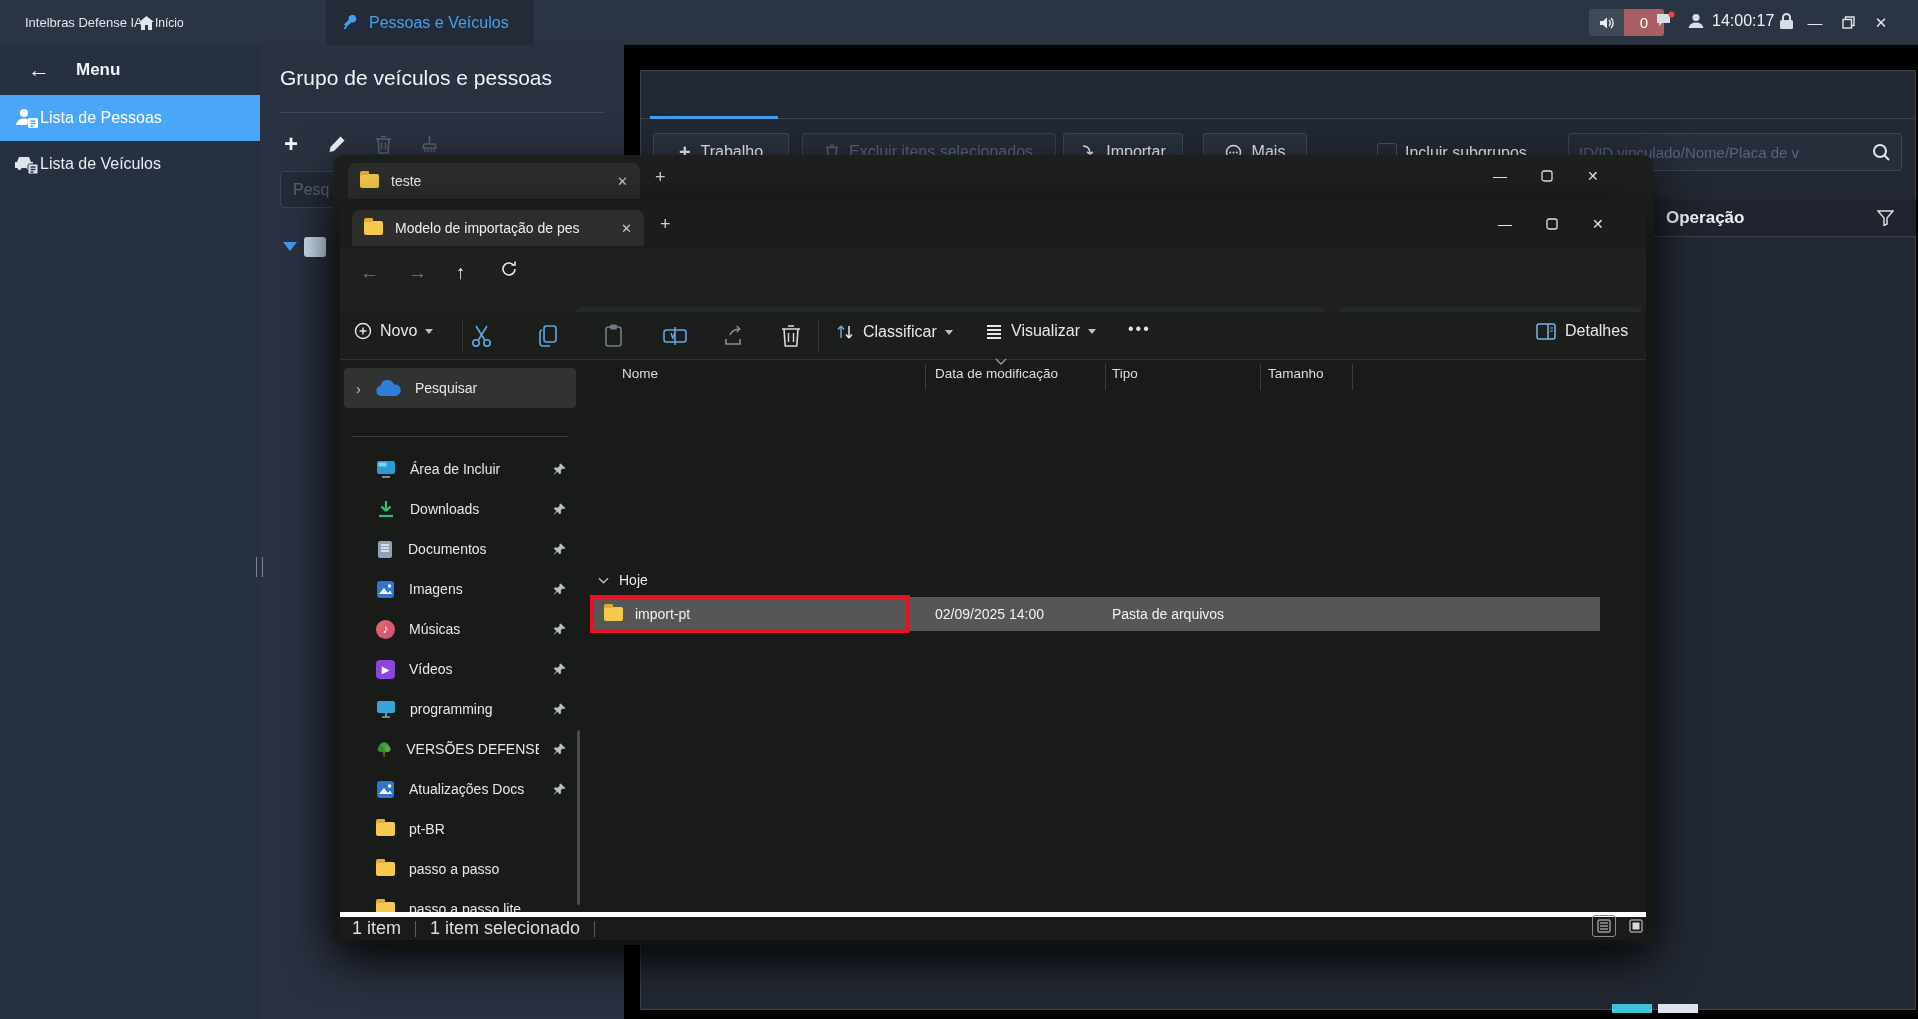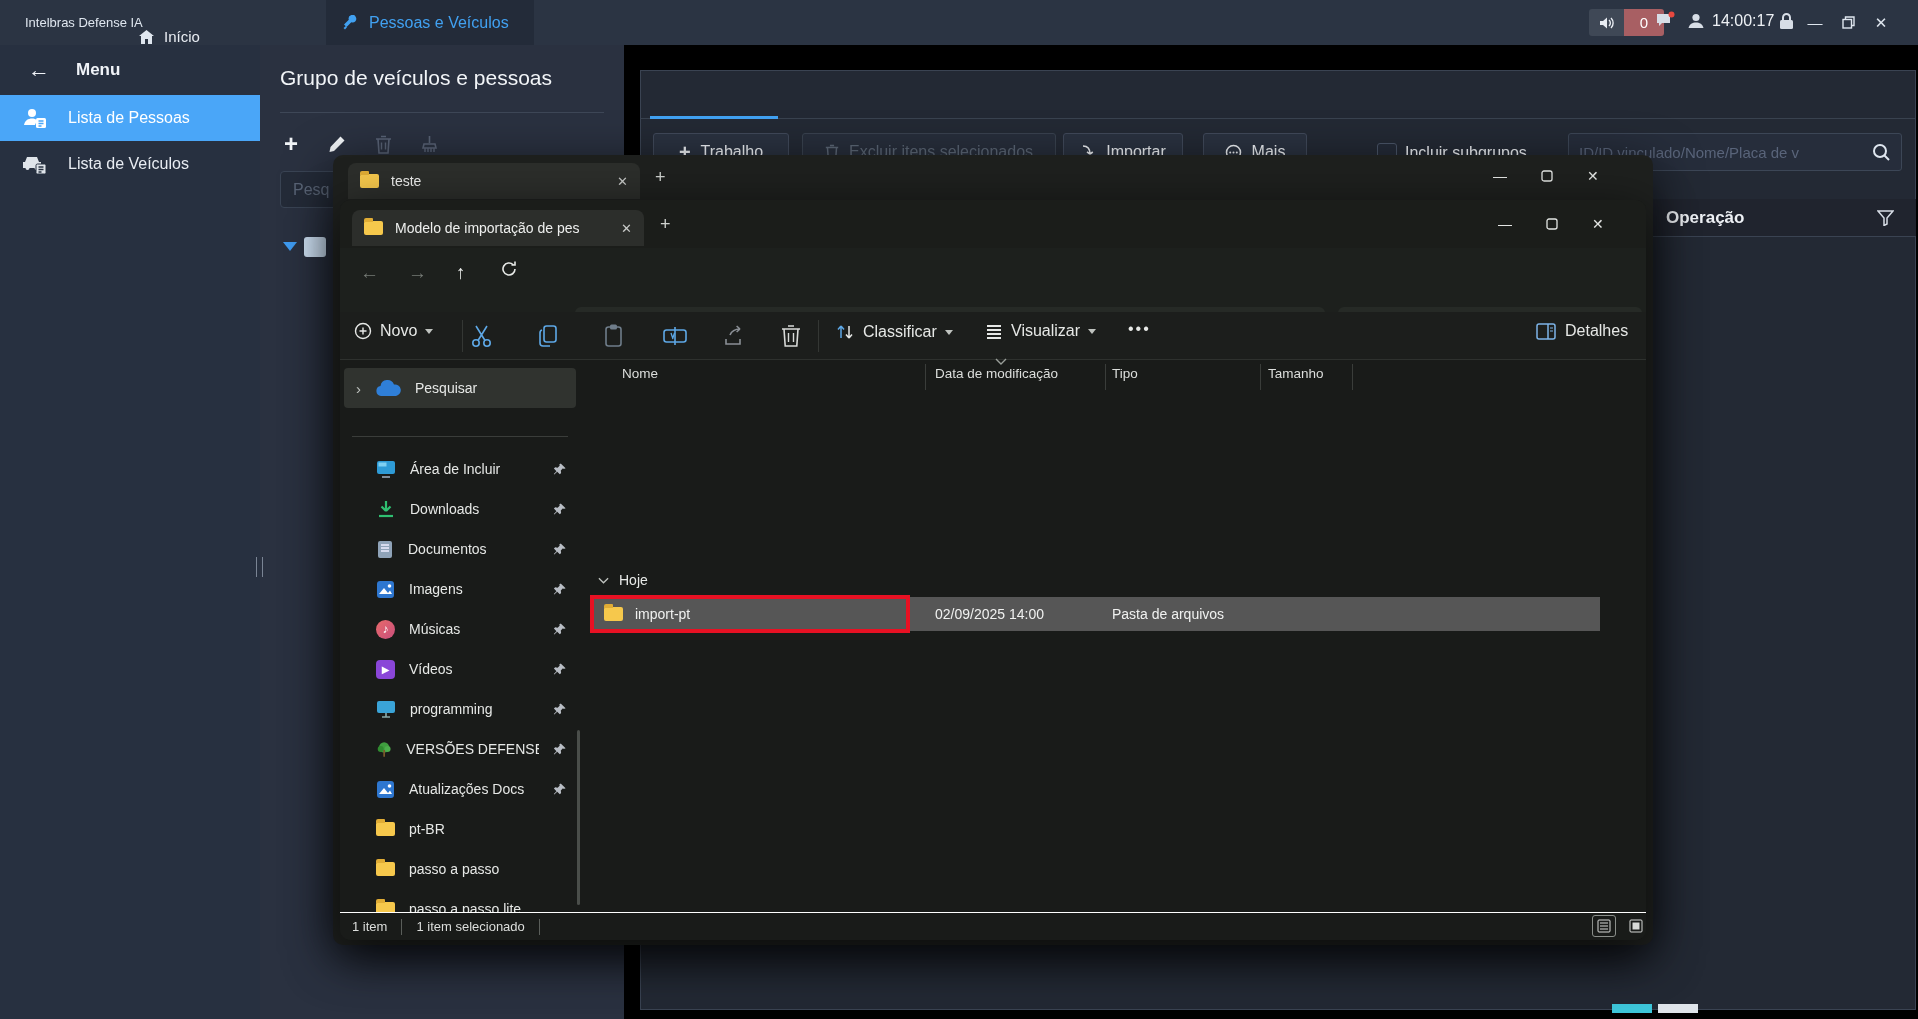--- a/index.html
+++ b/index.html
@@ -3,30 +3,30 @@
 <meta charset="utf-8">
 <style>
   html,body{margin:0;padding:0;background:#20252f;font-family:"Liberation Sans",sans-serif;}
   #root{position:relative;width:1918px;height:1019px;overflow:hidden;background:#000000;color:#e8ecf2;}
   .abs{position:absolute;}
   .row{display:flex;align-items:center;}
   svg{display:block;}
   
   .topbar{left:0;top:0;width:1918px;height:45px;background:#2b3443;z-index:2;}
   .brand{left:25px;top:0;height:45px;display:flex;align-items:center;font-size:13px;color:#dfe6ef;}
-  .home{left:138px;top:0;height:45px;display:flex;align-items:flex-end;gap:9px;font-size:15px;color:#e8ecf2;cursor:default;}
+  .home{left:138px;top:0;height:45px;display:flex;align-items:center;font-size:12px;color:#e8ecf2;cursor:default;}
   .apptab{left:326px;top:0;width:192px;height:45px;background:#232b39;display:flex;align-items:center;gap:11px;padding-left:16px;color:#41a1f1;font-size:16px;}
   .volgrp{left:1589px;top:9px;height:27px;display:flex;border-radius:3px;overflow:hidden;}
   .volspk{width:35px;height:27px;background:#3f4856;display:flex;align-items:center;justify-content:center;}
   .volnum{width:40px;height:27px;background:#a85f63;color:#fff;display:flex;align-items:center;justify-content:center;font-size:15px;}
   .winbtn{width:30px;height:45px;display:flex;align-items:center;justify-content:center;color:#dfe6ef;font-size:15px;}
   
   .appside{left:0;top:45px;width:260px;height:974px;background:#273040;z-index:2;}
   .menuRow{left:0;top:45px;width:260px;height:50px;display:flex;align-items:center;gap:26px;padding-left:28px;box-sizing:border-box;font-size:17px;font-weight:bold;color:#f0f3f8;z-index:3;}
-  .sideitem{width:260px;height:46px;display:flex;align-items:center;gap:20px;padding-left:22px;box-sizing:border-box;font-size:16px;color:#e8ecf2;}
+  .sideitem{width:260px;height:46px;display:flex;align-items:center;padding-left:14px;box-sizing:border-box;font-size:16px;color:#e8ecf2;}
   .sideitem.active{background:#4aa6f8;color:#fff;}
   .collapse-handle{left:256px;top:557px;width:5px;height:20px;border-left:1.5px solid #7a8494;border-right:1.5px solid #7a8494;z-index:3;}
   
   .grouppanel{left:260px;top:45px;width:364px;height:974px;background:#2a3140;z-index:1;}
   .gp-title{left:280px;top:66px;font-size:21px;color:#f2f5f8;z-index:1;}
   .gp-div{left:280px;top:112px;width:324px;height:1px;background:#3e4757;z-index:1;}
   .gp-tools{left:280px;top:131px;display:flex;gap:24px;align-items:center;z-index:1;}
   .gp-tool{width:22px;height:26px;display:flex;align-items:center;justify-content:center;font-size:24px;font-weight:bold;color:#f2f5f8;}
   .gp-tool.dis{color:#596376;}
   .gp-search{left:280px;top:171px;width:330px;height:37px;background:#242b38;border:1px solid #3a4454;border-radius:4px;box-sizing:border-box;z-index:1;}
@@ -74,21 +74,21 @@
   .esiderow{position:absolute;left:4px;width:232px;height:40px;display:flex;align-items:center;gap:14px;padding-left:32px;box-sizing:border-box;font-size:14px;color:#e6e8e6;border-radius:4px;}
   .esiderow .pin{margin-left:auto;margin-right:10px;}
   .od{background:#30332f;}
   .eside-div{position:absolute;left:12px;top:236px;width:216px;height:1px;background:#3a3d3a;}
   .sbar{position:absolute;left:237px;top:370px;width:3px;height:175px;background:#4a4e4a;border-radius:2px;}
   .hdr{position:absolute;top:166px;font-size:13.5px;color:#dcdedc;}
   .hdrline{position:absolute;top:170px;width:1px;height:26px;background:#3a3d3a;}
   .grouprow{position:absolute;left:258px;top:212px;display:flex;gap:10px;align-items:center;font-size:14px;color:#e8eae8;}
   .filerow{position:absolute;left:250px;top:237px;width:1010px;height:34px;background:#565656;display:flex;align-items:center;font-size:14px;color:#f0f1f0;}
   .redbox{position:absolute;left:250px;top:235px;width:320px;height:38px;border:4px solid #e81123;box-sizing:border-box;z-index:3;}
-  .estatus{left:0;top:712px;width:1306px;height:28px;background:#191b19;border-top:1px solid #ffffff;box-sizing:border-box;display:flex;align-items:center;font-size:13px;color:#dcdedc;}
+  .estatus{left:0;top:712px;width:1306px;height:28px;background:#191b19;border-top:5px solid #ffffff;box-sizing:border-box;display:flex;align-items:center;font-size:18px;color:#dcdedc;}
   .ssep{width:1px;height:16px;background:#5a5e5a;margin:0 14px;}
   .viewbtn{position:absolute;top:715px;width:24px;height:22px;display:flex;align-items:center;justify-content:center;border-radius:3px;}
   .viewbtn.on{border:1px solid #8a8e8a;box-sizing:border-box;}
   .pinsvg{fill:#b9bec5;}
 </style>
 </head>
 <body>
 
 <div id="root">
 

